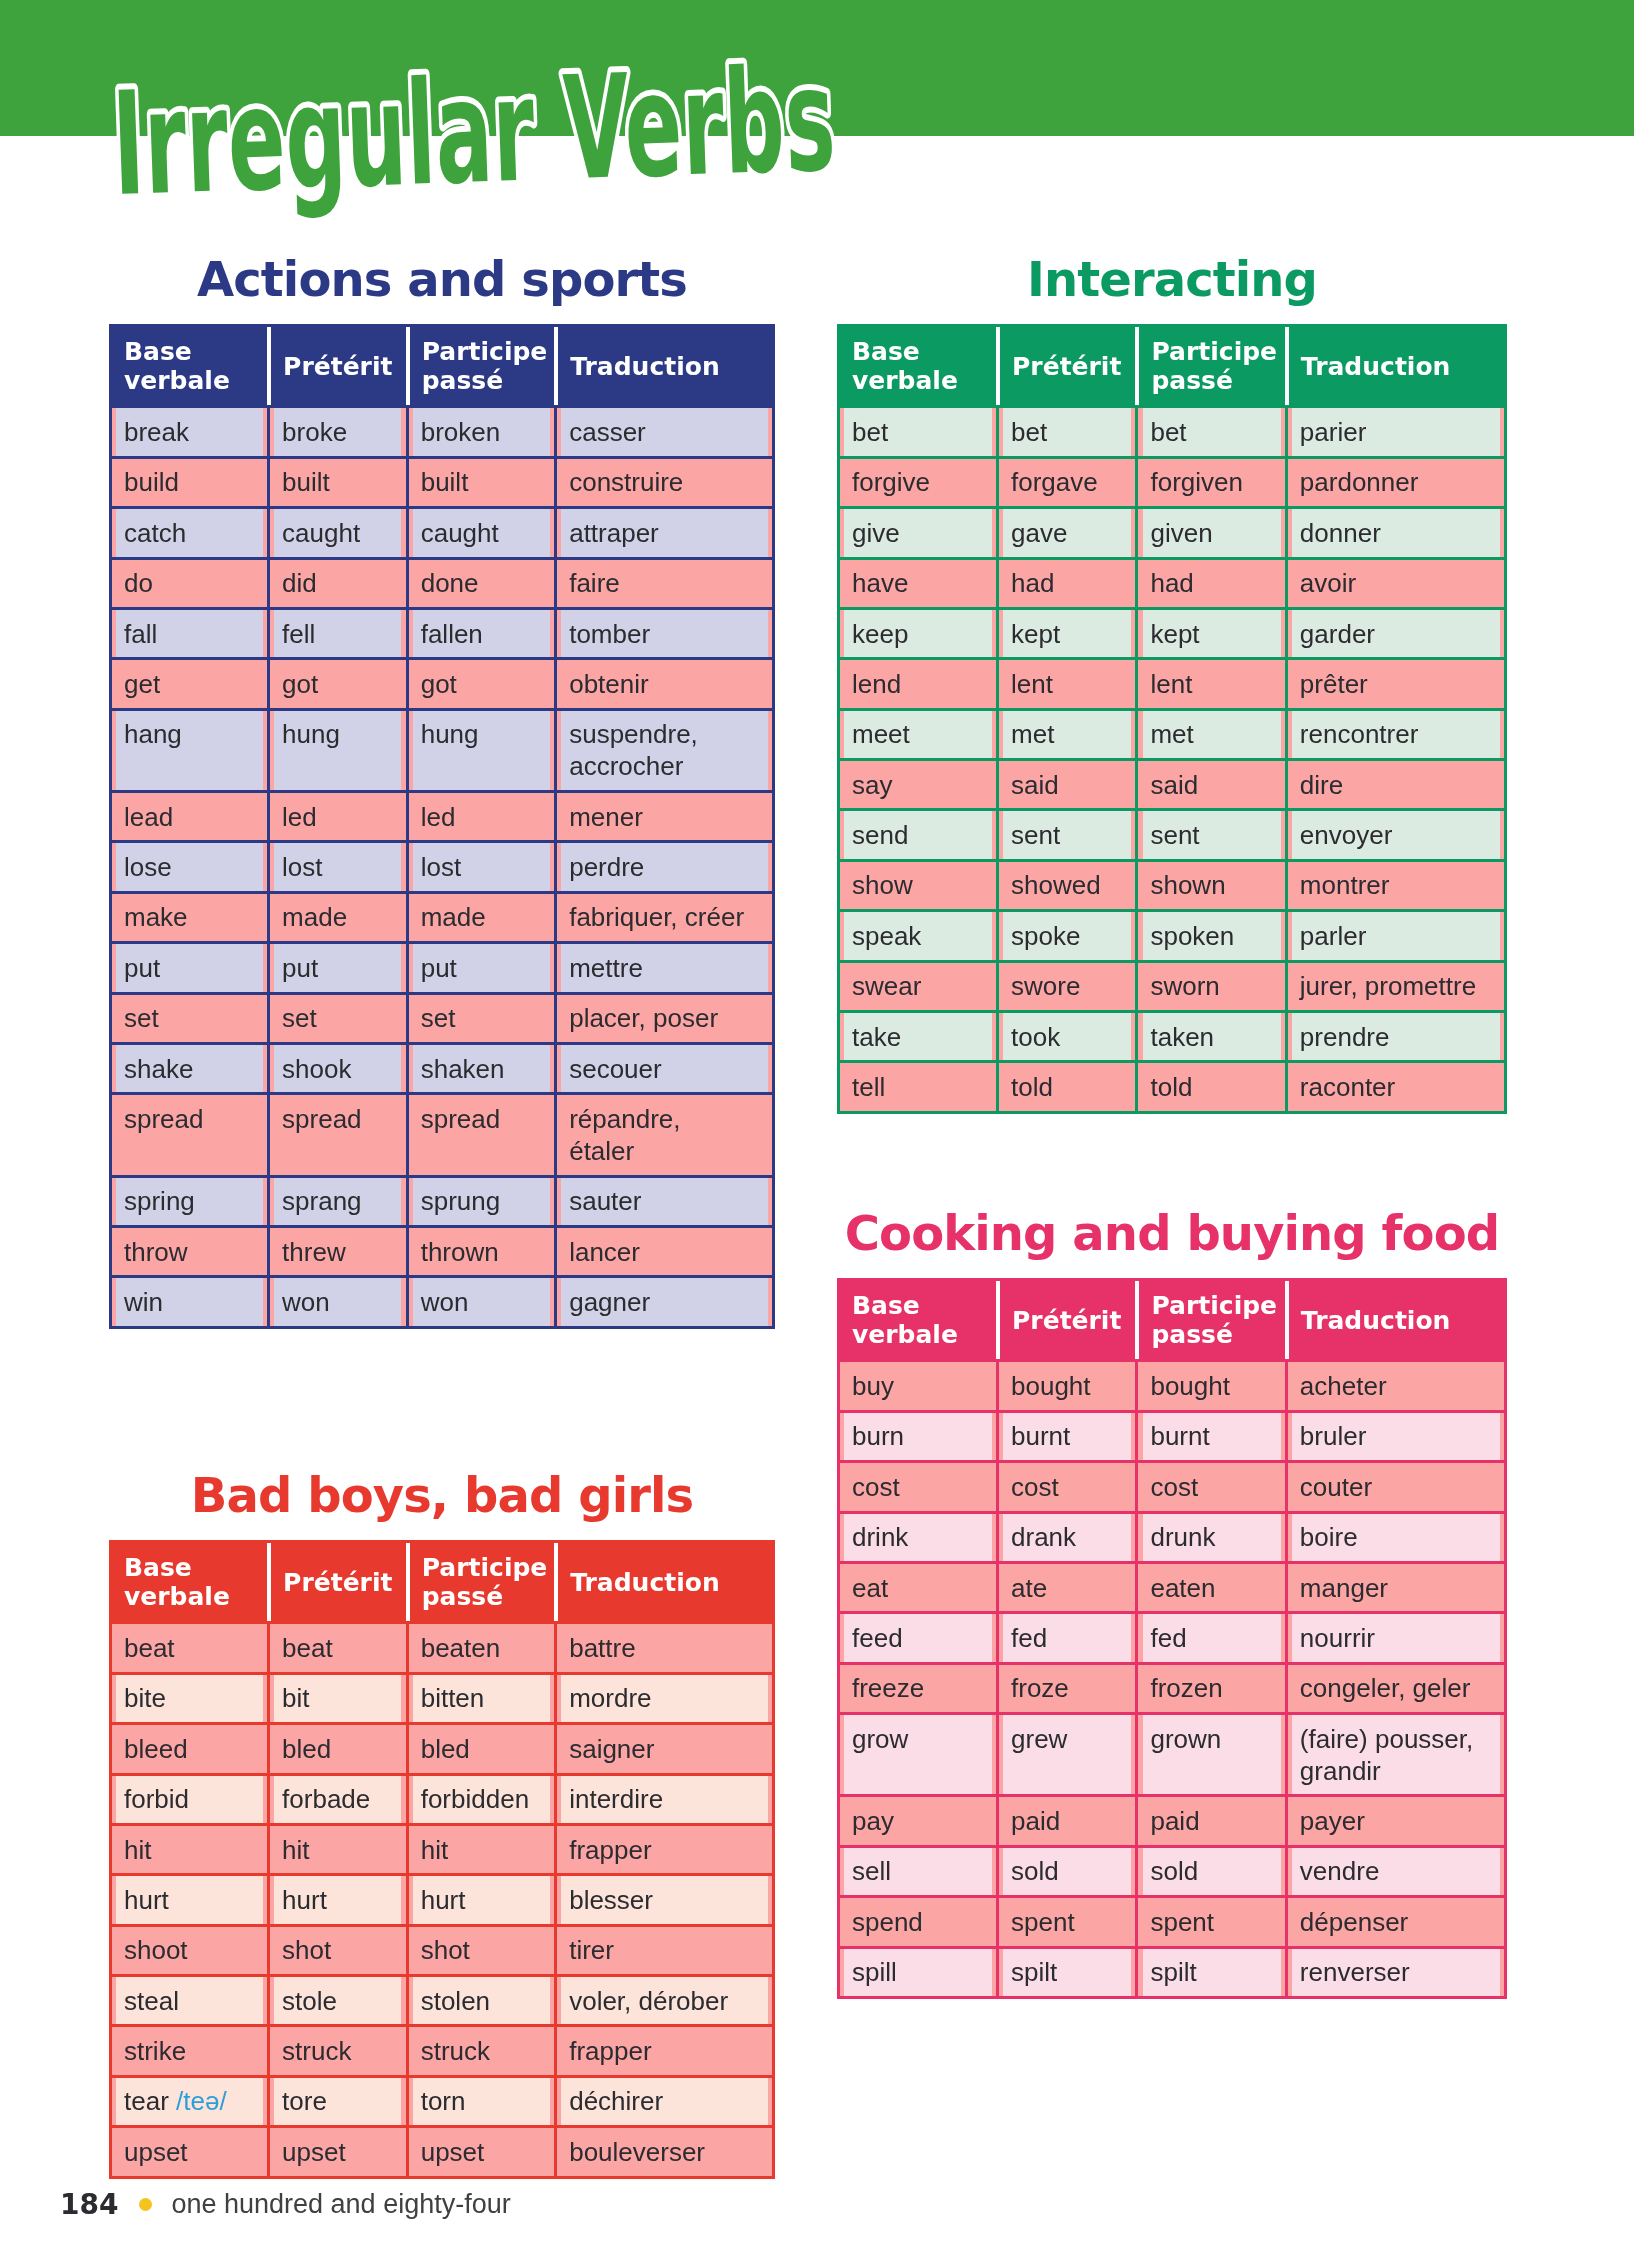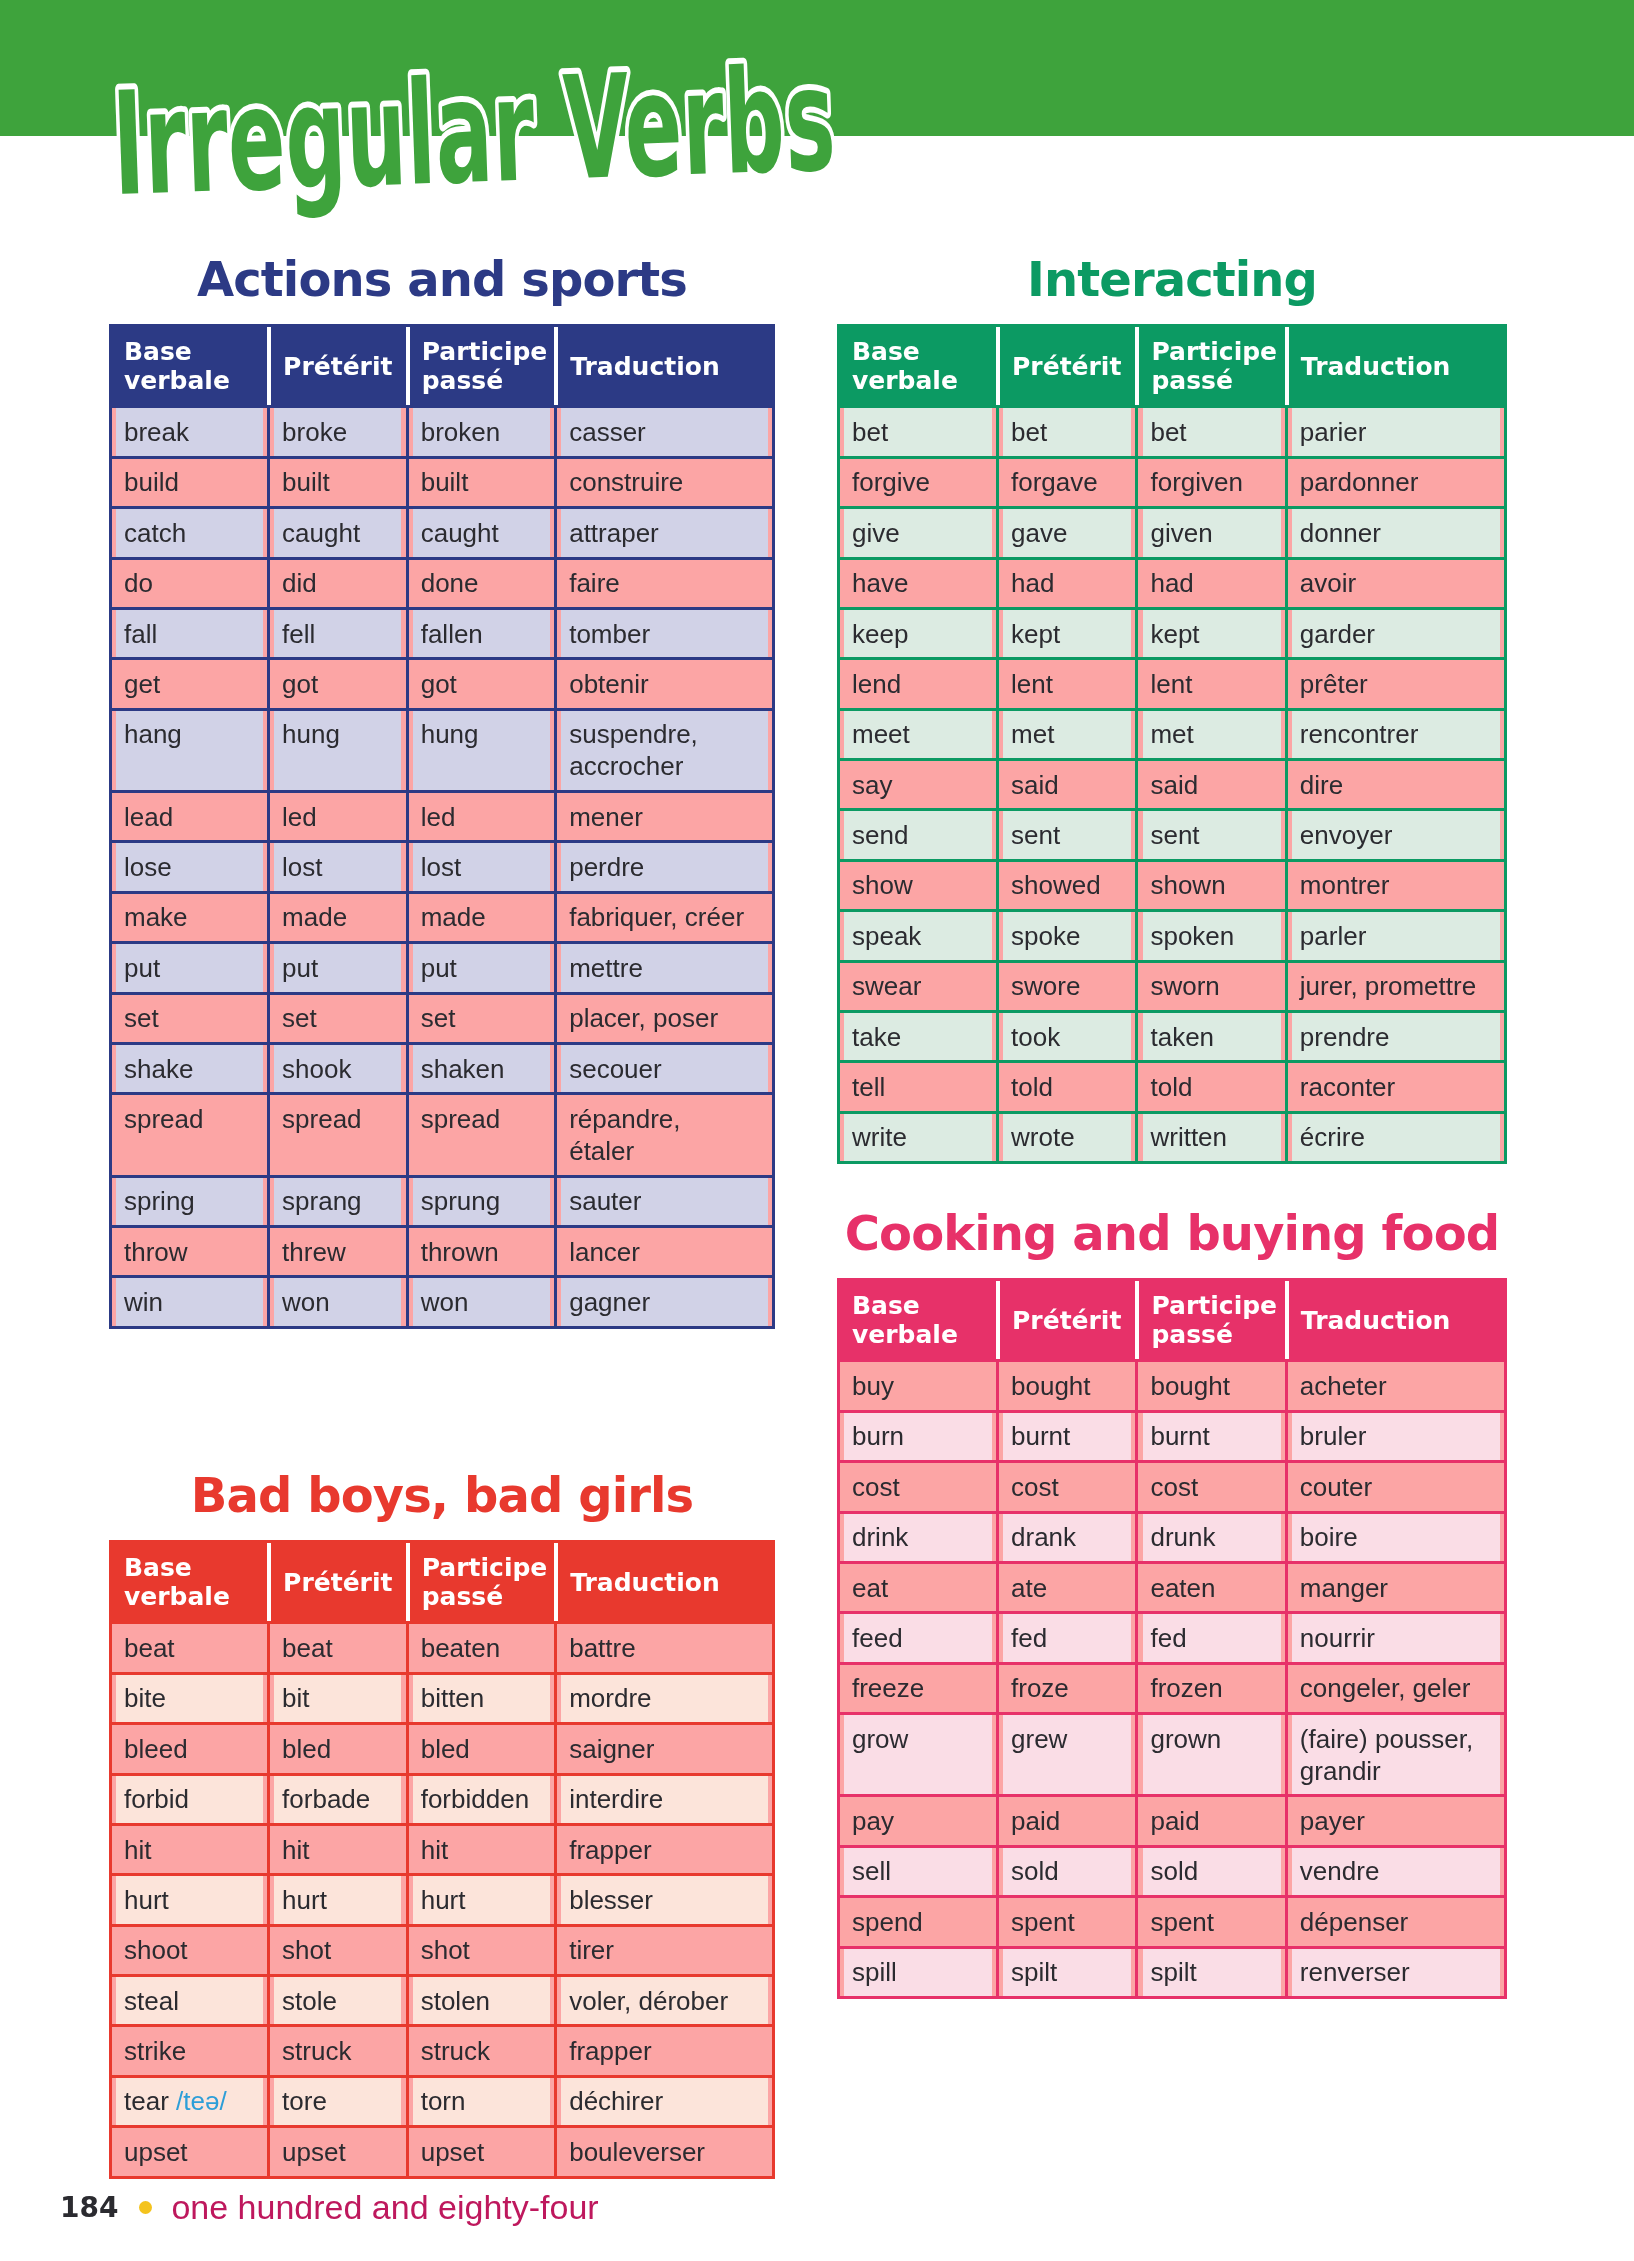--- a/index.html
+++ b/index.html
@@ -40,21 +40,21 @@
   .trow.tinted .cellbg { background:var(--tint); }
   .col0 { width:23.5%; } .col1 { width:21%; } .col2 { width:22.5%; } .col3 { flex:1; }
   .phonetic { color:var(--phon); }
 
   
   #footer { position:absolute; left:60px; top:2188px; display:flex; align-items:center; }
   #footer .pagenum {
     font-family:"DejaVu Sans", sans-serif; font-weight:bold; font-size:28px; color:#2b2b30;
   }
   #footer .dot { width:13.6px; height:13.6px; border-radius:50%; margin:0 19px 0 20.4px; }
-  #footer .spelled { font-size:34px; color:#be185d; }
+  #footer .spelled { font-size:27px; color:#404040; }
 </style>
 </head>
 <body>
 
 <div id="page">
 
   <div id="top-bar" style="background: rgb(62, 163, 60);"></div>
 
   <svg id="bubble-title-svg" width="885" height="221" viewBox="0 0 1040 260">
     <text id="bubble-title-text" x="14" y="186" transform="rotate(-2 420 120)" font-family="DejaVu Sans, sans-serif" font-weight="bold" font-size="168" textLength="850" lengthAdjust="spacingAndGlyphs" stroke-width="14" stroke-linejoin="round" paint-order="stroke" fill="#3ea33c" stroke="#ffffff">Irregular Verbs</text>
@@ -510,34 +510,20 @@
           <div class="td col1">
             <div class="cellbg">told</div>
           </div>
           <div class="td col2">
             <div class="cellbg">told</div>
           </div>
           <div class="td col3">
             <div class="cellbg">raconter</div>
           </div>
         </div>
-        <div class="trow tinted">
-          <div class="td col0">
-            <div class="cellbg">write</div>
-          </div>
-          <div class="td col1">
-            <div class="cellbg">wrote</div>
-          </div>
-          <div class="td col2">
-            <div class="cellbg">written</div>
-          </div>
-          <div class="td col3">
-            <div class="cellbg">écrire</div>
-          </div>
-        </div>
       </div>
   </section>
 
   <section class="table-block" id="block-badboys" style="left: 109px; top: 1471px; width: 666px; --accent: #e8392e; --tint: #fce4da; --phon: #2d9ed8;">
     <h2 class="section-title">Bad boys, bad girls</h2>
     <div class="verb-table">
         <div class="thead">
           <div class="th col0">Base verbale</div>
           <div class="th col1">Prétérit</div>
           <div class="th col2">Participe passé</div>

